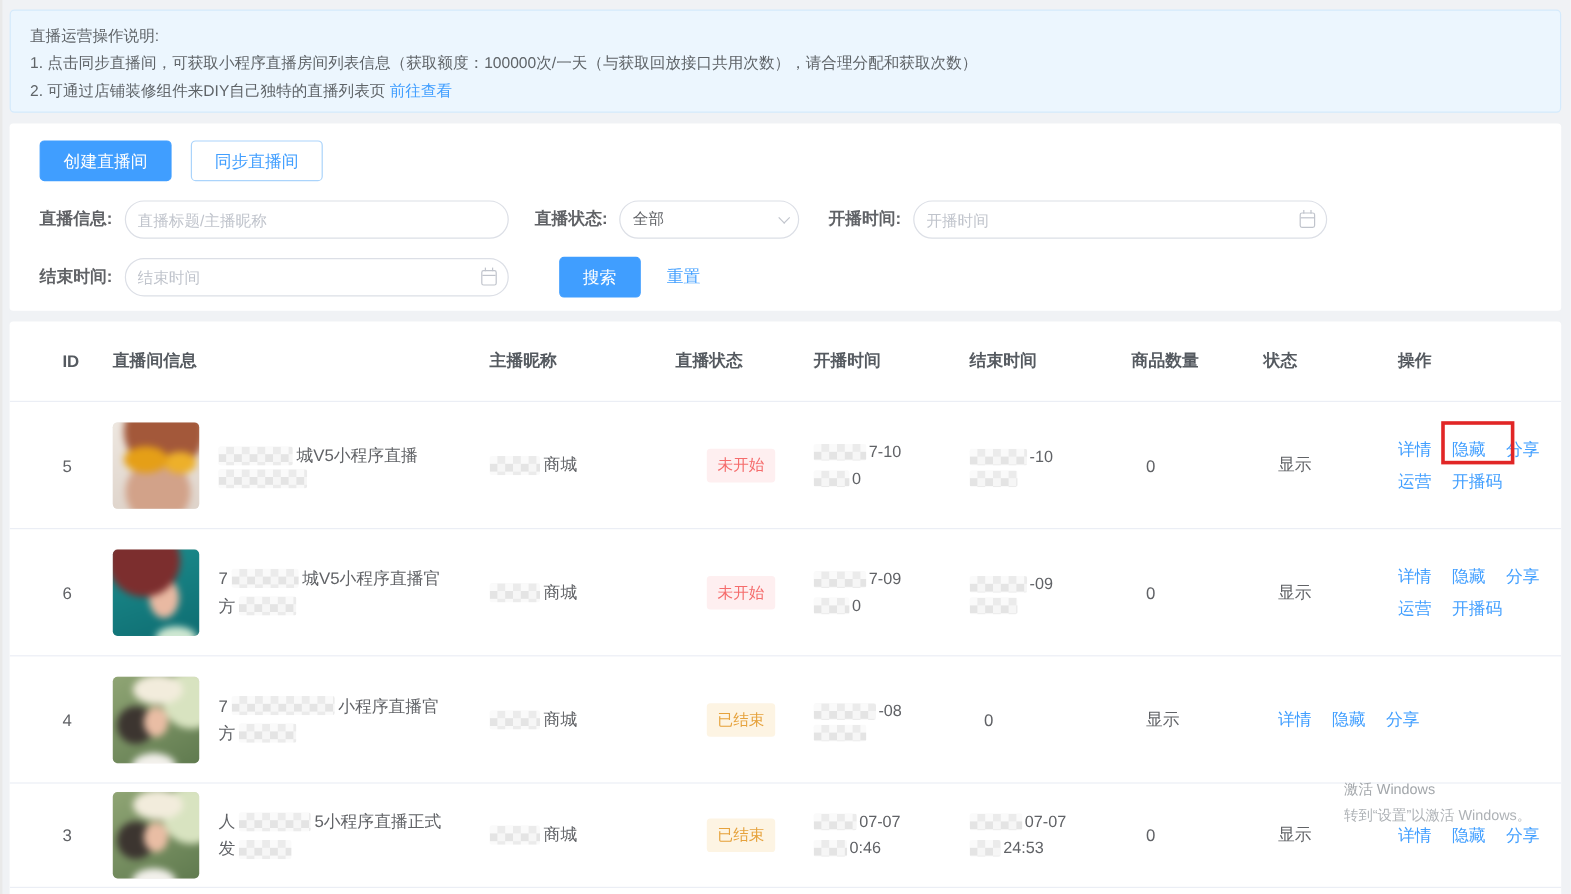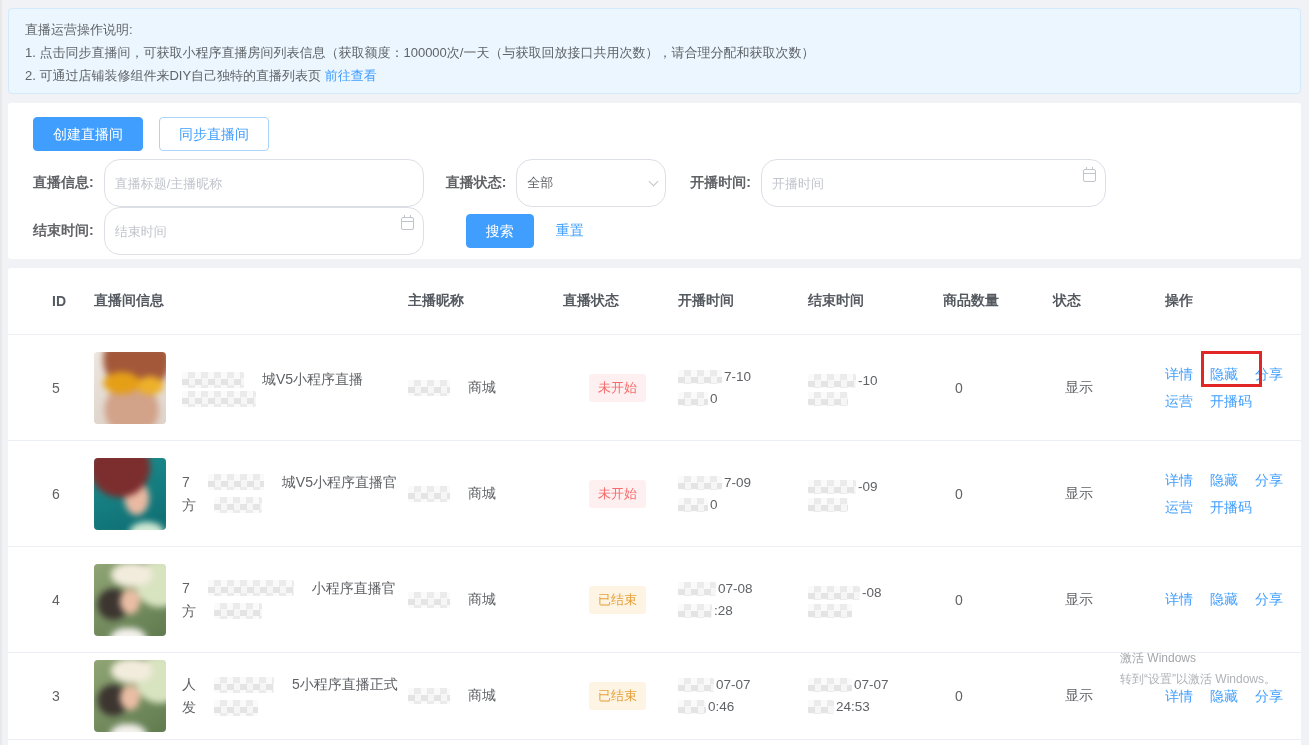--- a/index.html
+++ b/index.html
@@ -28,21 +28,21 @@
   .btn { display:inline-block; border-radius:4px; font-size:14px; line-height:1;
          padding:9px 19px; cursor:pointer; border:1px solid transparent; }
   .btn-primary { background:#409eff; color:#fff; border-color:#409eff; }
   .btn-plain   { background:#ffffff; color:#409eff; border-color:#abd4fb; margin-left:12px; }
   .btn-search  { background:#409eff; color:#fff; border-color:#409eff; margin-left:42px; }
   .btn-reset   { background:none; border:none; color:#409eff; font-size:14px; margin-left:22px; cursor:pointer; }
 
   .frow { display:flex; align-items:center; margin-top:16px; height:32px; }
   .flabel { font-weight:700; color:#606266; margin-right:10px; white-space:nowrap; }
   .finput { position:relative; display:flex; align-items:center;
-            border:1px solid #dcdfe6; border-radius:16px; height:48px; background:#fff; }
+            border:1px solid #dcdfe6; border-radius:16px; height:32px; background:#fff; }
   .finput input { border:none; outline:none; height:30px; width:100%; padding:0 10px;
                   font-size:13px; color:#606266; font-family:inherit; background:transparent; }
   .finput input::placeholder { color:#c0c4cc; }
   .w320 { width:320px; } .w150 { width:150px; } .w345 { width:345px; }
   .sel { justify-content:space-between; padding-right:8px; cursor:pointer; }
   .sel .selval { padding:0 10px; font-size:13px; color:#606266; }
   .chev { width:7px; height:7px; border-right:1.5px solid #c0c4cc; border-bottom:1.5px solid #c0c4cc;
           transform:rotate(45deg); margin-top:-4px; }
   .cal { width:13px; height:13px; border:1px solid #c0c4cc; border-radius:2px;
          position:absolute; right:9px; top:9px; }
@@ -86,21 +86,21 @@
       linear-gradient(160deg, #1d9090, #0d6a6f); }
   .photo-hat::before { background:
       radial-gradient(ellipse 34px 20px at 52% 20%, #f2ecdc 0 60%, rgba(242,236,220,0) 62%),
       radial-gradient(ellipse 18px 22px at 50% 52%, #e9bda4 0 55%, rgba(233,189,164,0) 57%),
       radial-gradient(circle at 30% 55%, #3c3530 0 20%, rgba(60,53,48,0) 22%),
       radial-gradient(ellipse 30px 18px at 48% 96%, #f3f1ec 0 60%, rgba(243,241,236,0) 62%),
       radial-gradient(circle at 85% 30%, #d8e3c0 0 25%, rgba(216,227,192,0) 27%),
       linear-gradient(150deg, #93a877, #5c774c); }
 
   .rtitle { margin-left:16px; font-size:14px; color:#606266; line-height:23px; }
-  .tline { display:flex; align-items:center; gap:18px; white-space:nowrap; }
+  .tline { display:flex; align-items:center; gap:3px; white-space:nowrap; }
 
   .badge { display:inline-block; font-size:13px; padding:5px 9px; border-radius:3px;margin-left:26px; }
   .badge-notstart { color:#f56c6c; background:#feeff0; }
   .badge-ended    { color:#e6a23c; background:#fdf4e3; }
 
   .tm { font-size:13.5px; line-height:22px; }
   .tm .tline { gap:2px; }
 
   .acts { font-size:14px; line-height:27px; }
   .acts a { color:#409eff; text-decoration:none; margin-right:17px; cursor:pointer; }
@@ -302,30 +302,20 @@
     </span>
     <span class="cell tline">
       <span class="mz" style="width:42px;height:16px;"></span>
         <span>商城</span>
     </span>
     <span class="cell">
       <span class="badge badge-ended">已结束</span>
     </span>
     <span class="cell tm">
       <span class="tline">
-          <span class="mz" style="width:38px;height:14px;"></span>
-          <span>07-08</span>
-        </span>
-      <span class="tline">
-          <span class="mz" style="width:34px;height:14px;"></span>
-          <span>:28</span>
-        </span>
-    </span>
-    <span class="cell tm">
-      <span class="tline">
           <span class="mz" style="width:52px;height:14px;"></span>
           <span>-08</span>
         </span>
       <span class="tline">
           <span class="mz" style="width:44px;height:14px;"></span>
         </span>
     </span>
     <span class="cell" style="padding-left:12px;">0</span>
     <span class="cell" style="padding-left:12px;">显示</span>
     <span class="cell c-actions acts">

